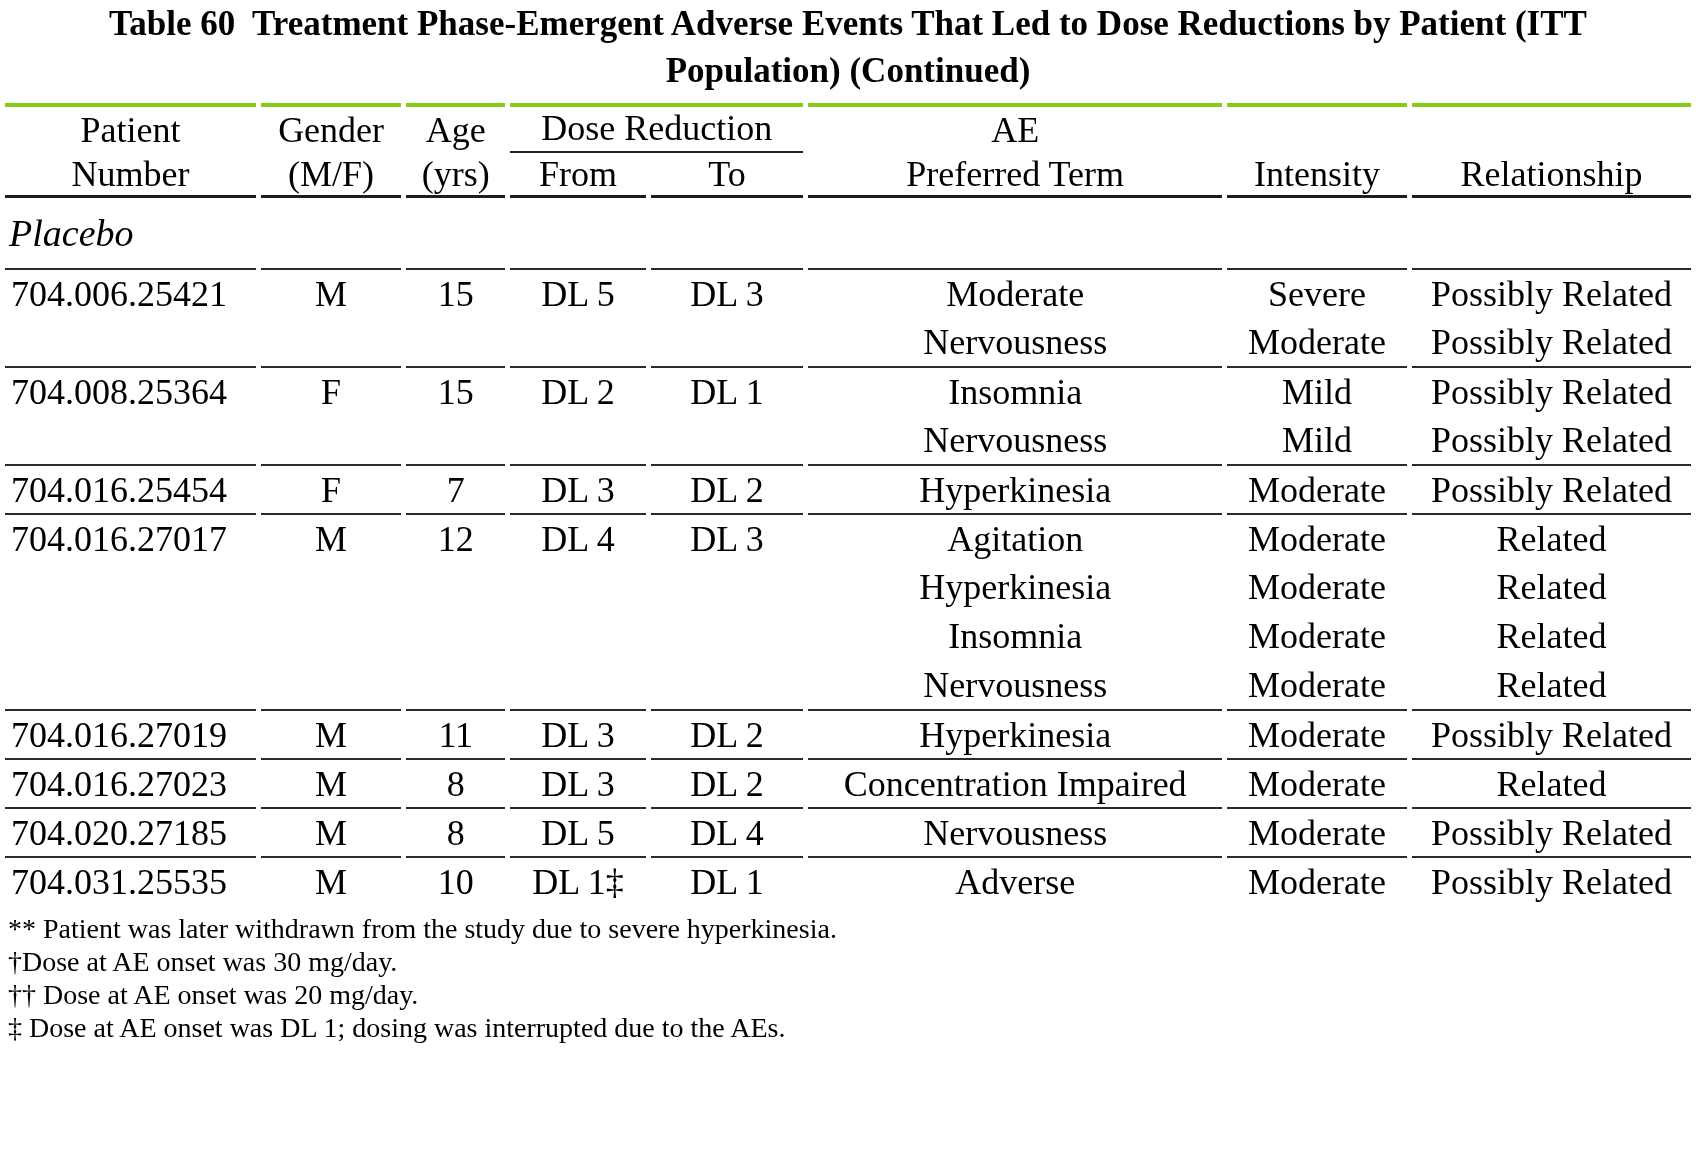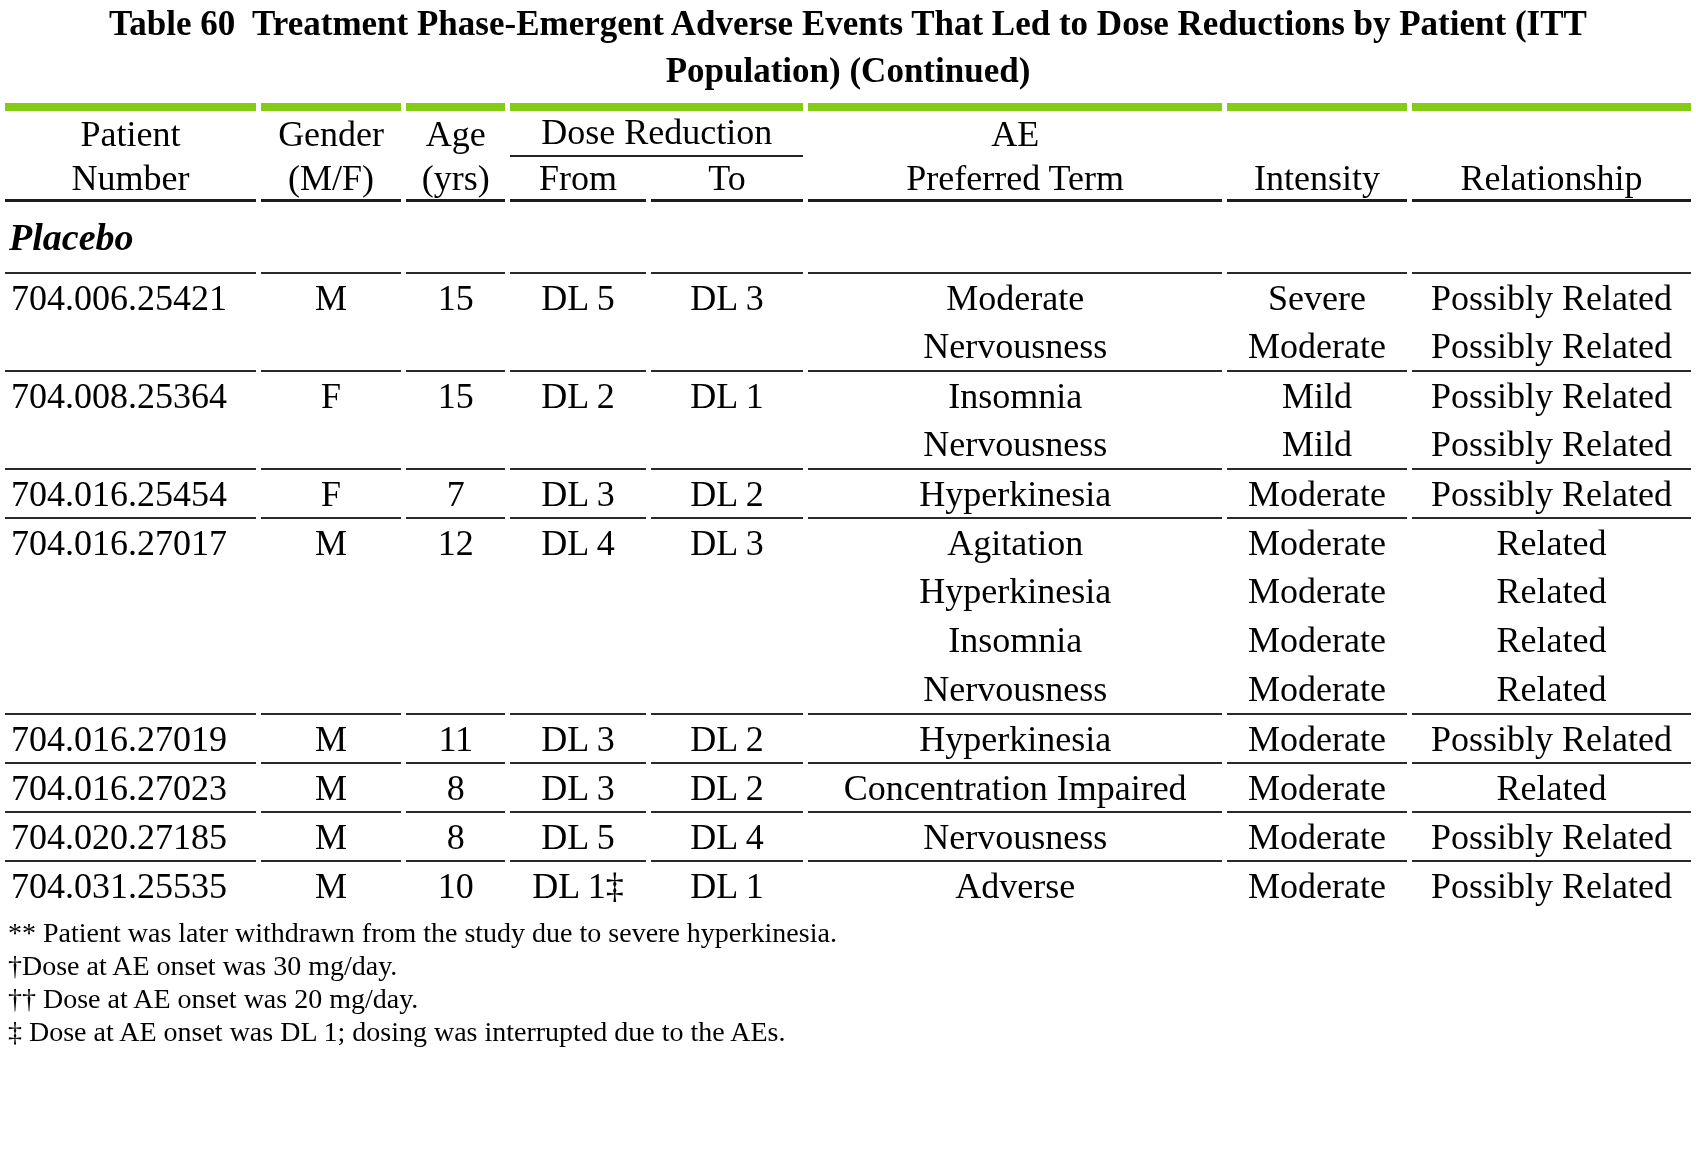--- a/index.html
+++ b/index.html
@@ -45,27 +45,27 @@
 
   td {
     padding: 0;
     text-align: center;
     vertical-align: middle;
     overflow: hidden;
     white-space: nowrap;
   }
   td.left { text-align: left; padding-left: 6px; }
 
-  tr.hrow1 td { border-top: 8px solid #84cc16; height: 41px; vertical-align: bottom; padding-bottom: 2px; }
+  tr.hrow1 td { border-top: 4px solid #84cc16; height: 41px; vertical-align: bottom; padding-bottom: 2px; }
   tr.hrow2 td { border-bottom: 3px solid #1d1d1d; height: 40px; vertical-align: middle; text-align: center; }
   td.dose-span { border-bottom: 2px solid #222; }
 
   tr.section-row td {
     height: 70px;
-    font-weight: bold;
+    font-weight: normal;
     font-style: italic;
     font-size: 38px;
     text-align: left;
     padding-left: 4px;
   }
   tr.ae-row { height: 49px; margin-left: 40px; }
   tr.group-start td { border-top: 2px solid #2a2a2a; }
   tr.table-end td { border-bottom: 2px solid #2a2a2a; }
 
   .footnotes {

